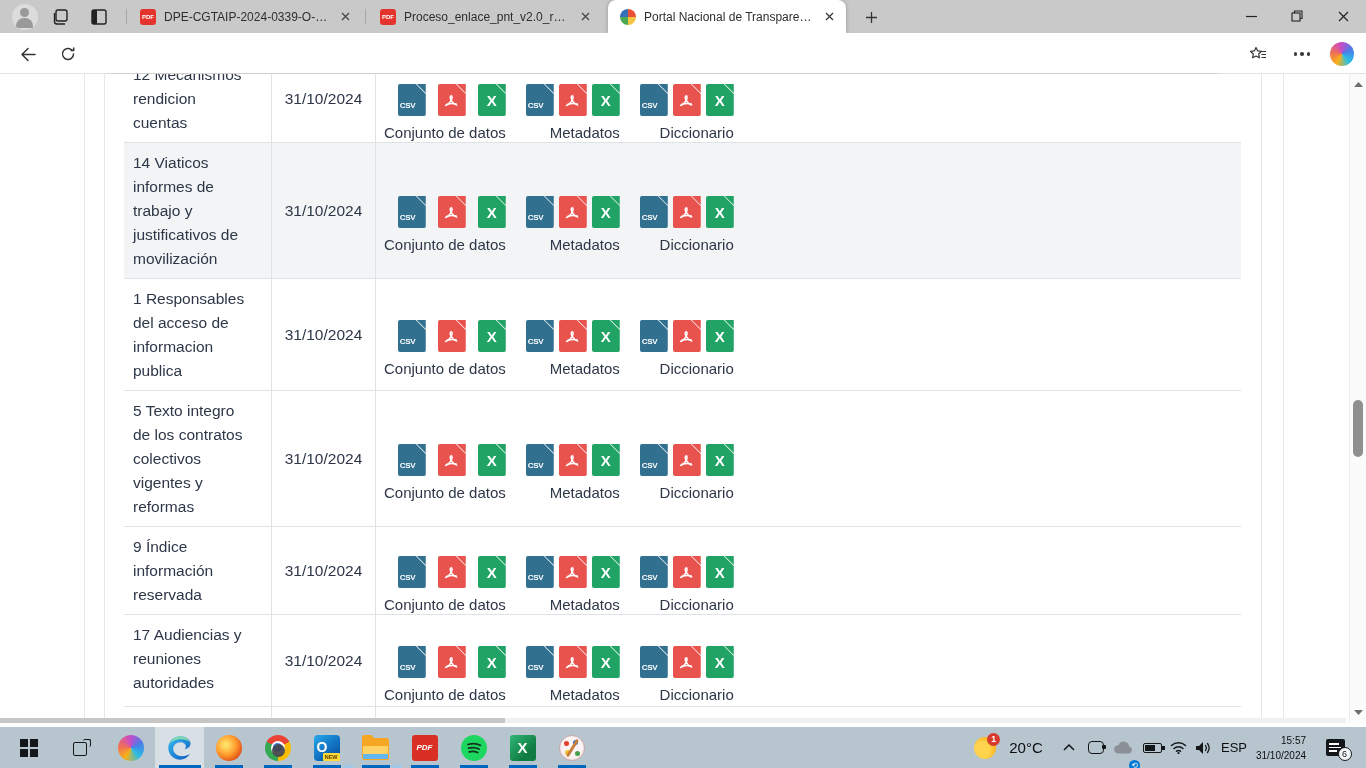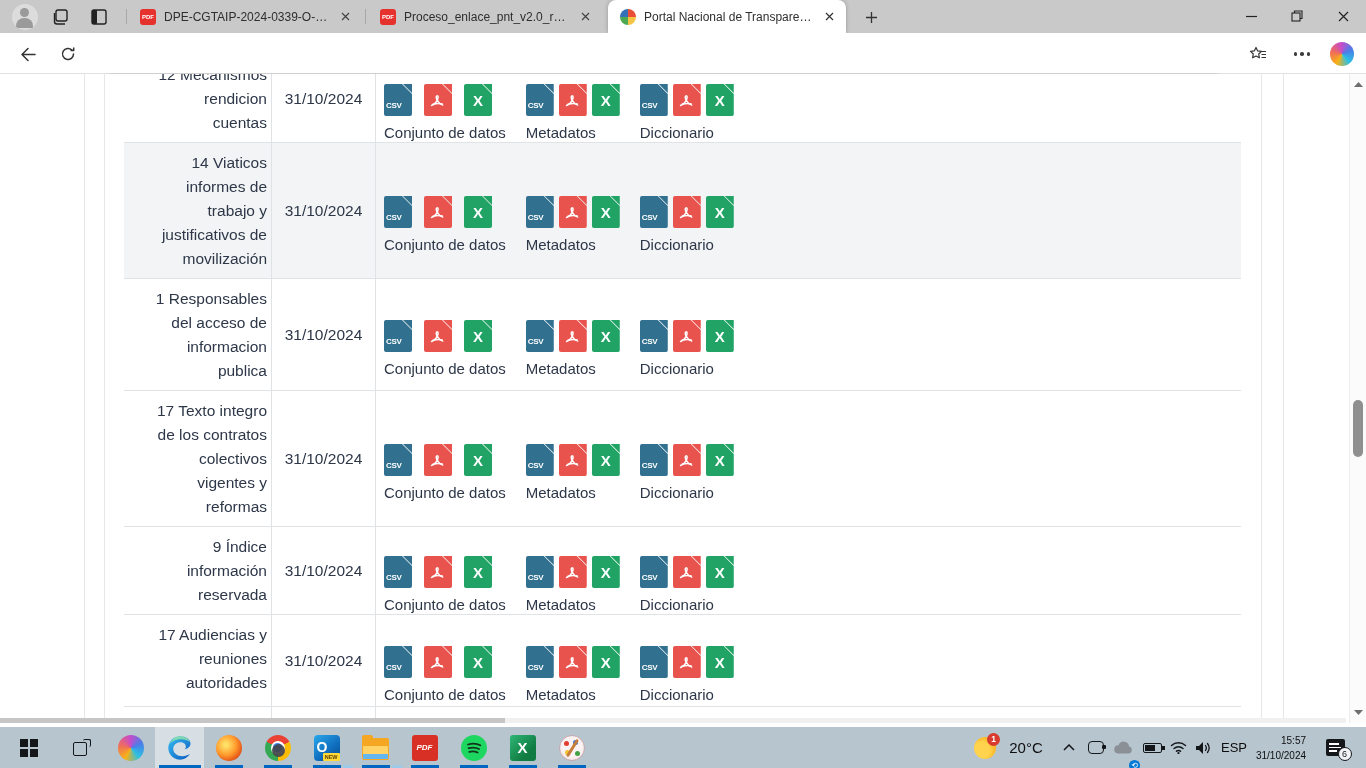--- a/index.html
+++ b/index.html
@@ -36,24 +36,24 @@
   .copilot { width:24px; height:24px; border-radius:50%;
      background:conic-gradient(from 210deg,#f8b117,#ef6e5a,#c84bc9,#4a7ee8,#2bc0e4,#f8b117); }
 
   
   .content { position:absolute; left:0; top:74px; width:1366px; height:649px; background:#fff; overflow:hidden; }
   .vline { position:absolute; top:0; bottom:0; width:1px; background:#e7e7e7; }
   .datatable { position:absolute; left:124px; top:-19px; width:1117px; }
   .trow { display:flex; border-bottom:1px solid #dfe3e6; align-items:center; }
   .trow.alt { background:#f3f4f5; }
   .cell { height:100%; }
-  .cname { width:147px; padding:8px 4px 8px 9px; font-size:15.5px; line-height:24px; color:#2d3748; white-space:pre-line; align-self:center;text-align:right; }
+  .cname { width:147px; padding:8px 4px 8px 9px; font-size:15.5px; line-height:24px; color:#2d3748; white-space:pre-line; align-self:center; }
   .cdate { width:105px; border-left:1px solid #dfe3e6; border-right:1px solid #dfe3e6; align-self:stretch; display:flex; align-items:center; justify-content:center; font-size:15.5px; color:#2d3748; }
   .cdl { flex:1; display:flex; gap:20px; padding-left:8px; align-items:center; }
-  .dlg { display:flex; flex-direction:column; align-items:flex-start;margin-top:28px; }
+  .dlg { display:flex; flex-direction:column; align-items:flex-end;margin-top:28px; }
   .dlg .icons { display:flex; align-items:center; }
   .g1 .icons { gap:12px; } .g2 .icons, .g3 .icons { gap:5px; }
   .dlg .lab { margin-top:8px; font-size:15px; color:#2d3748; white-space:nowrap; }
 
   .fic { position:relative; width:28px; height:32px; display:inline-block; cursor:pointer; }
   .fic .bd { position:absolute; inset:0; border-radius:2px; clip-path:polygon(0 0,18px 0,28px 10px,28px 100%,0 100%); }
   .fic::after { content:""; position:absolute; top:0; right:0; width:9px; height:9px; clip-path:polygon(100% 0,100% 100%,0 0); }
   .fcsv .bd, .fcsv::after { background:#31708f; }
   .fpdf .bd, .fpdf::after { background:#e8534e; }
   .fxls .bd, .fxls::after { background:#21a366; }
@@ -461,21 +461,21 @@
                   <i class="bd"></i>
                   <i class="t">X</i>
                 </span>
             </div>
             <div class="lab">Diccionario</div>
           </div>
         </div>
       </div>
 
       <div class="trow" style="height:136px">
-        <div class="cell cname">17 Texto integro
+        <div class="cell cname">5 Texto integro
 de los contratos
 colectivos
 vigentes y
 reformas</div>
         <div class="cell cdate">31/10/2024</div>
         <div class="cell cdl">
           <div class="dlg g1">
             <div class="icons">
               <span class="fic fcsv">
                   <i class="bd"></i>

